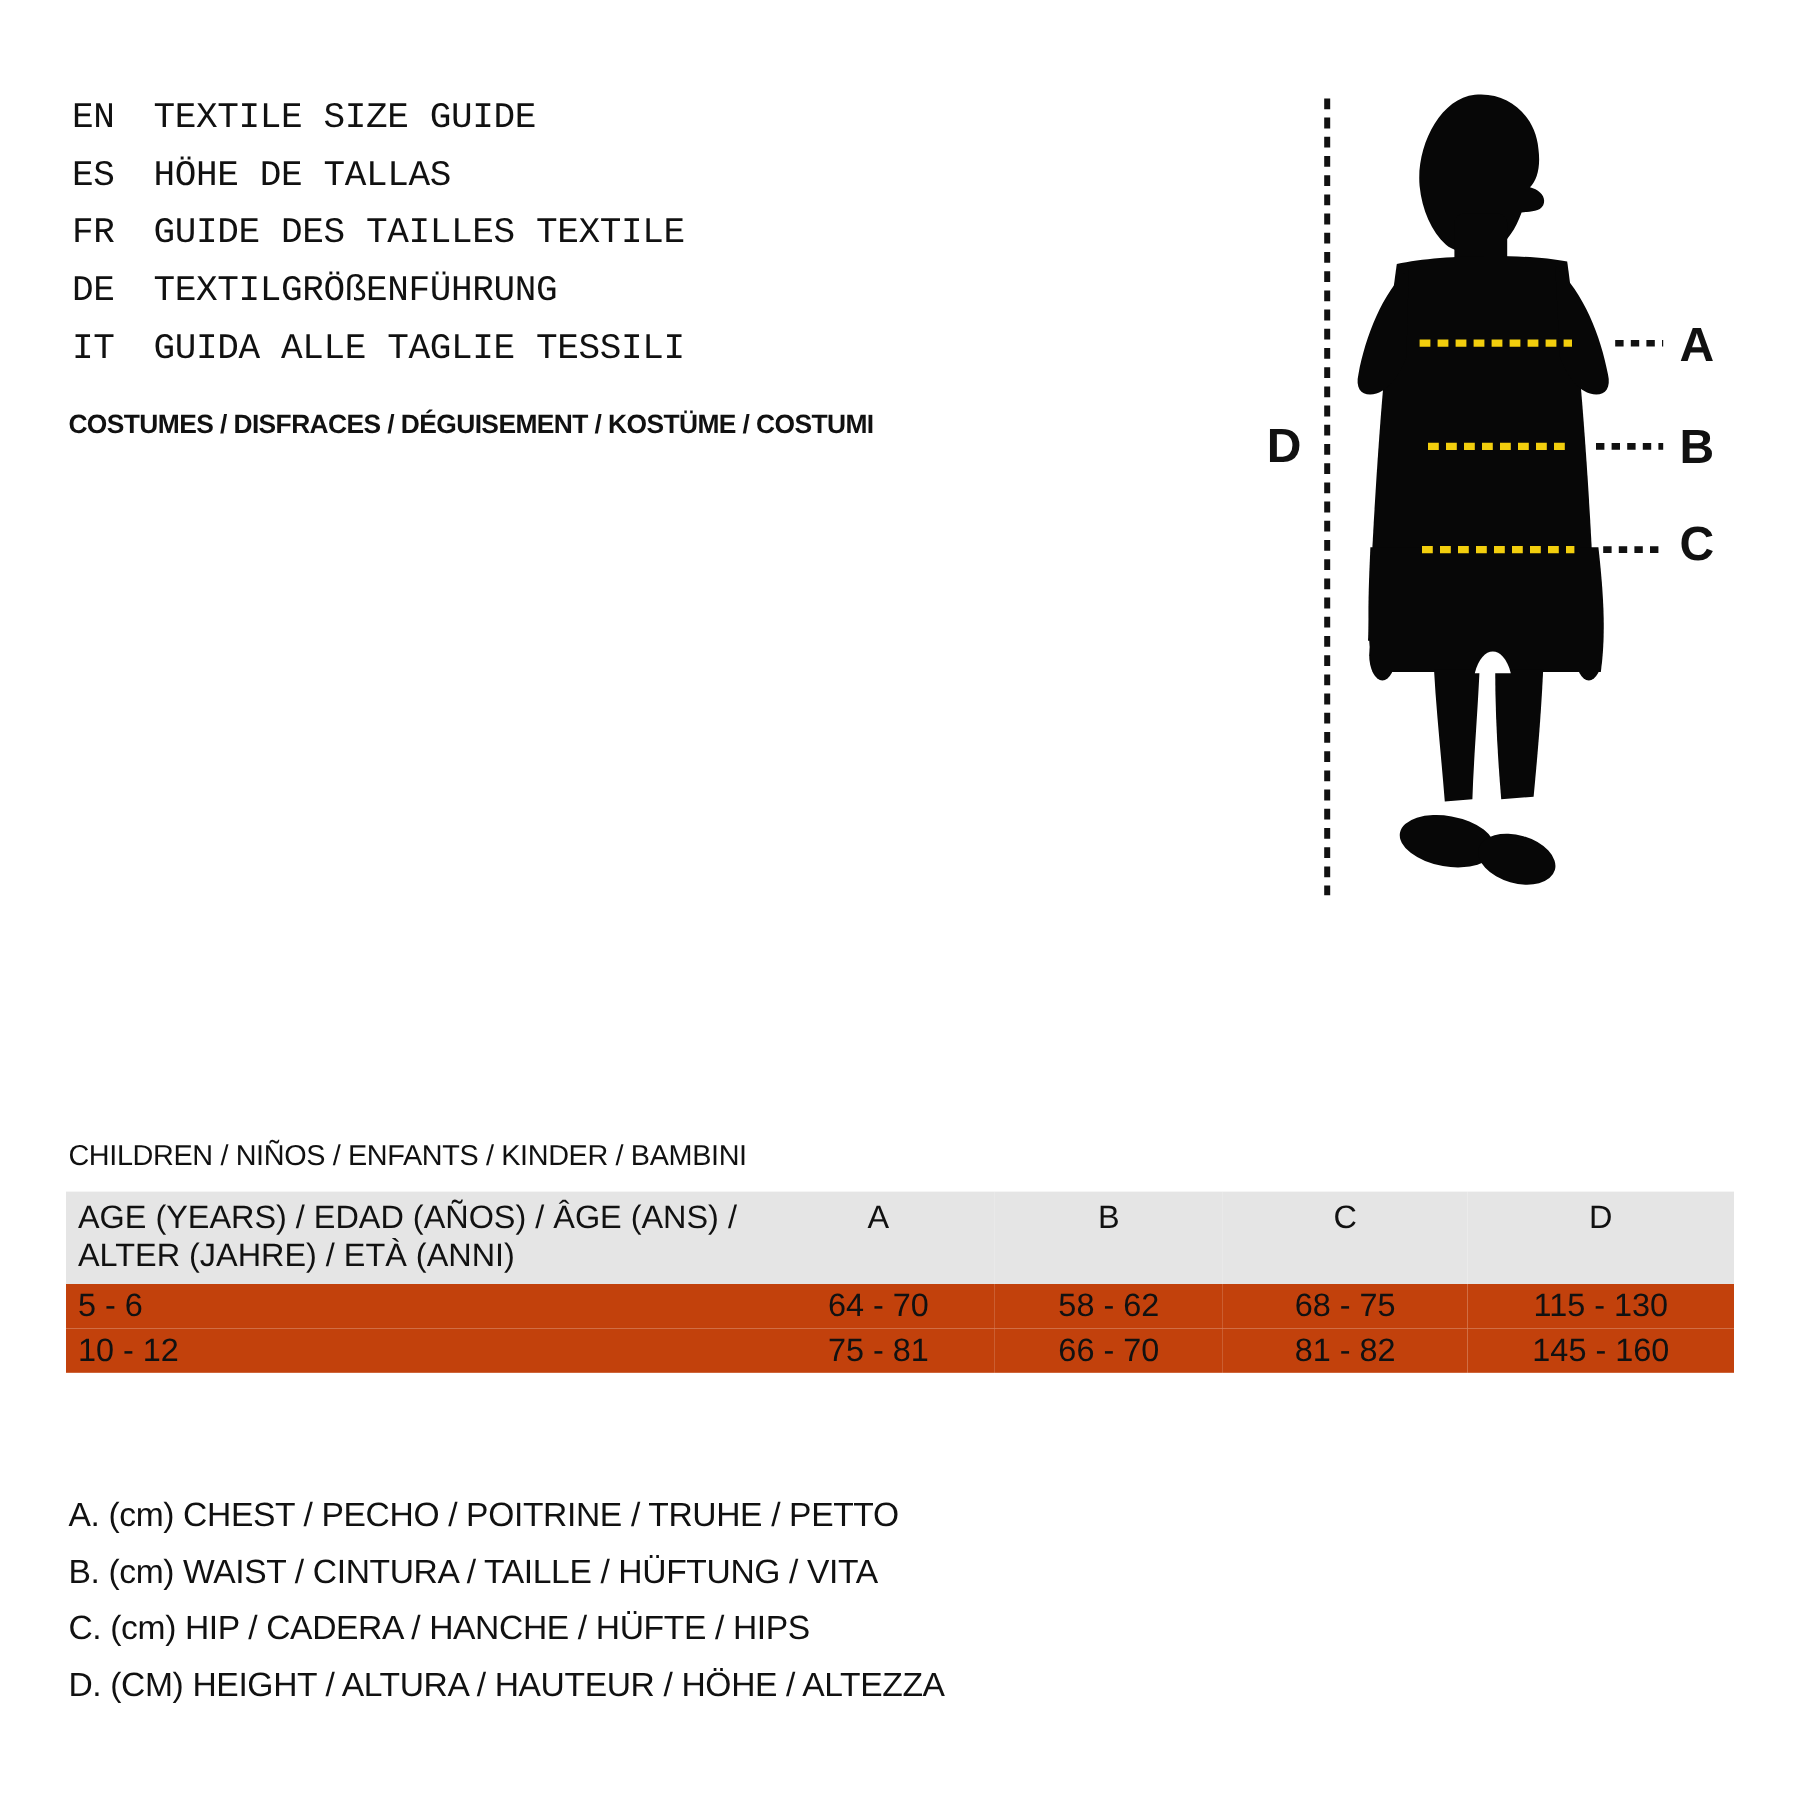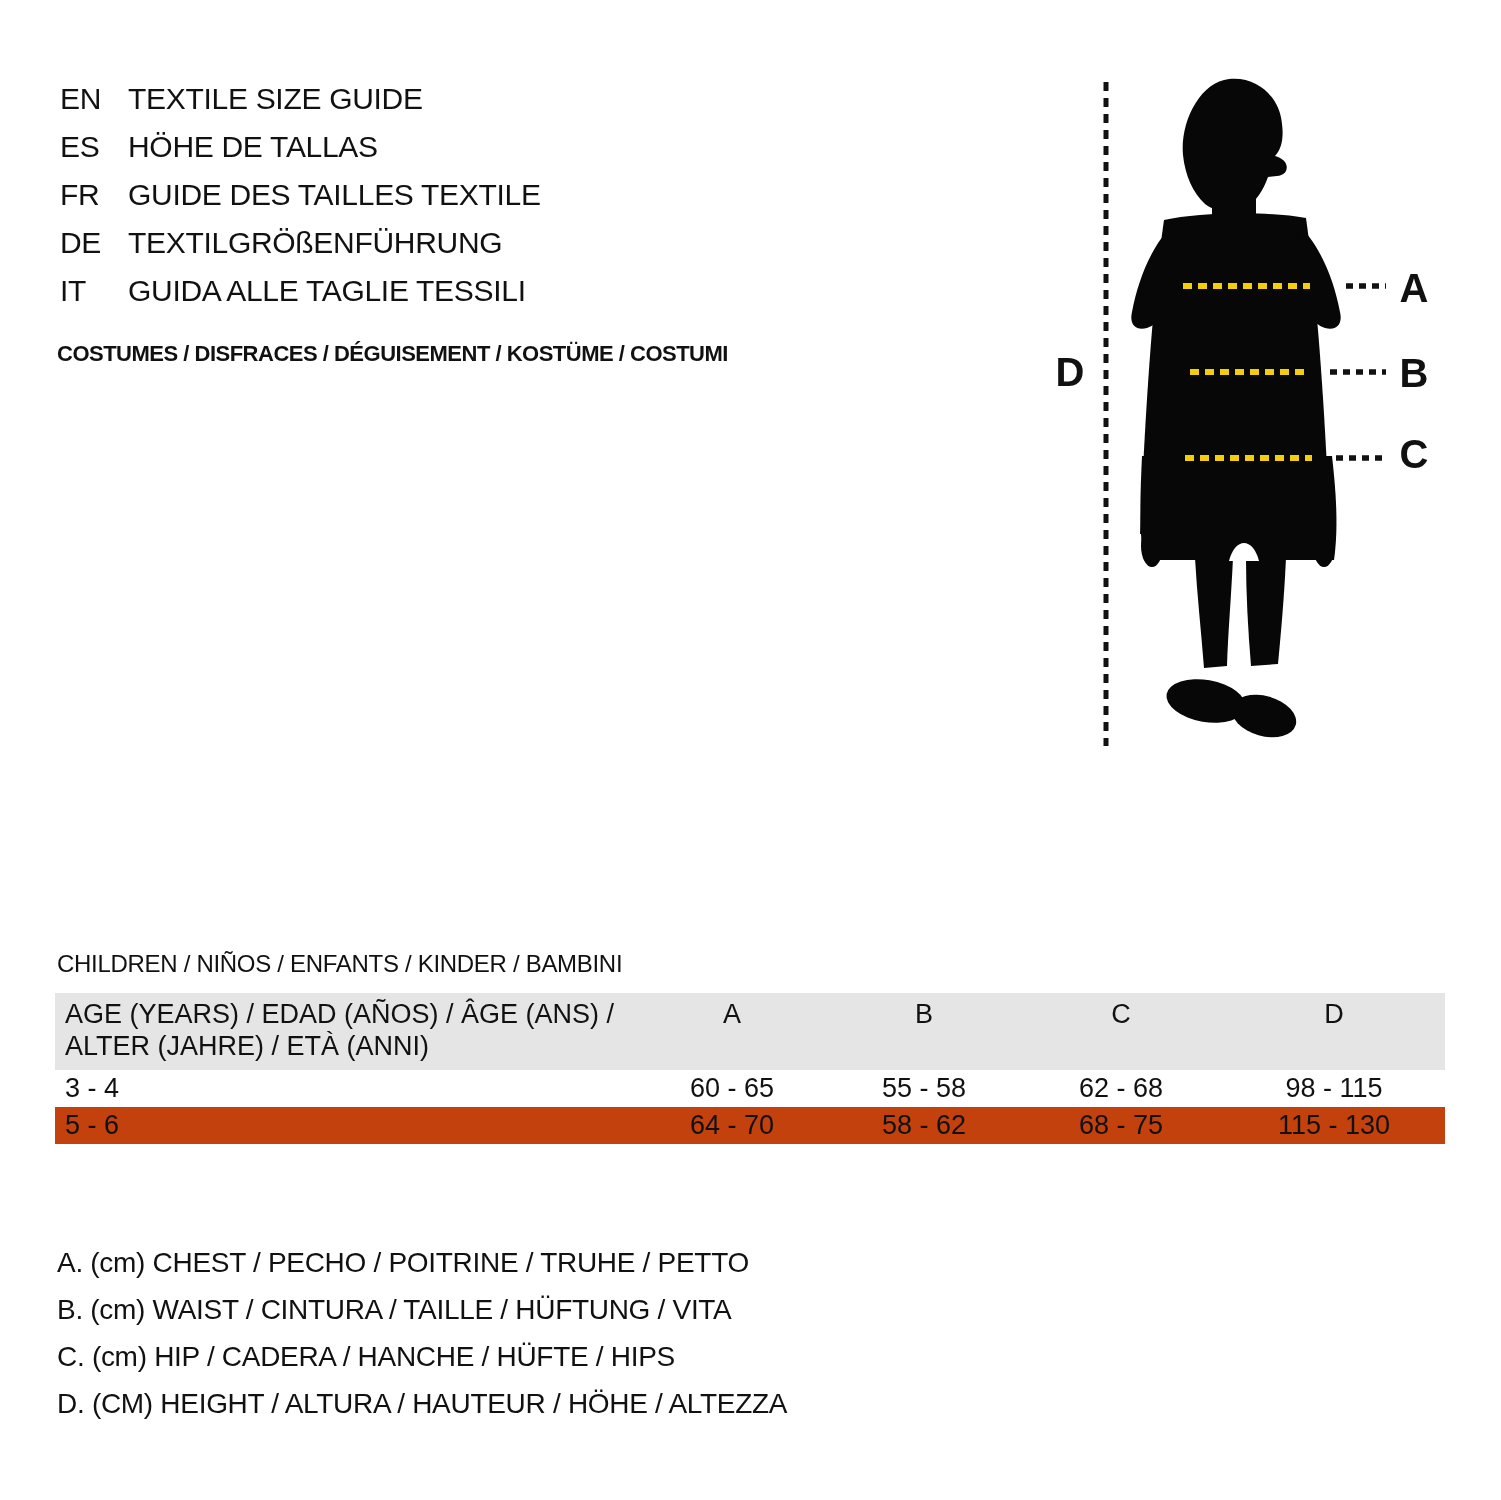--- a/index.html
+++ b/index.html
@@ -1,20 +1,20 @@
 <!DOCTYPE html>
 <html><head>
 <meta charset="utf-8">
 <style>
   html,body{margin:0;padding:0;background:#fff;}
   body{width:1501px;height:1500px;position:relative;overflow:hidden;
        font-family:"Liberation Sans",sans-serif;color:#111;}
   
   .lang-row{position:absolute;left:60px;height:34px;line-height:34px;
-            font-size:30px;letter-spacing:-0.3px;white-space:nowrap;}
+            font-size:30px;letter-spacing:-0.3px;white-space:nowrap;font-family:Liberation Mono, monospace;}
   .lang-code{display:inline-block;width:68px;}
   
   .headline{position:absolute;left:57px;top:341px;font-size:22px;font-weight:700;
             letter-spacing:-0.5px;white-space:nowrap;}
   
   #figure-svg{position:absolute;left:1100px;top:60px;width:300px;height:700px;}
   .measure-label{position:absolute;width:44px;text-align:center;font-size:40px;
                  font-weight:700;line-height:40px;}
   
   .section-heading{position:absolute;left:57px;top:950px;font-size:24px;
@@ -101,33 +101,33 @@
         <div>AGE (YEARS) / EDAD (AÑOS) / ÂGE (ANS) /</div>
         <div>ALTER (JAHRE) / ETÀ (ANNI)</div>
       </th>
       <th class="col-head">A</th>
       <th class="col-head">B</th>
       <th class="col-head">C</th>
       <th class="col-head">D</th>
     </tr>
   </thead>
   <tbody>
-    <tr>
-      <td class="age-cell">3 - 4</td>
-      <td>60 - 65</td>
-      <td>55 - 58</td>
-      <td>62 - 68</td>
-      <td>98 - 115</td>
-    </tr>
     <tr class="alt">
       <td class="age-cell">5 - 6</td>
       <td>64 - 70</td>
       <td>58 - 62</td>
       <td>68 - 75</td>
       <td>115 - 130</td>
+    </tr>
+    <tr class="alt">
+      <td class="age-cell">10 - 12</td>
+      <td>75 - 81</td>
+      <td>66 - 70</td>
+      <td>81 - 82</td>
+      <td>145 - 160</td>
     </tr>
   </tbody>
 </table>
 
 <div>
   <div class="legend-line" style="top:1247px">A. (cm) CHEST / PECHO / POITRINE / TRUHE / PETTO</div>
   <div class="legend-line" style="top:1294px">B. (cm) WAIST / CINTURA / TAILLE / HÜFTUNG / VITA</div>
   <div class="legend-line" style="top:1341px">C. (cm) HIP / CADERA / HANCHE / HÜFTE / HIPS</div>
   <div class="legend-line" style="top:1388px">D. (CM) HEIGHT / ALTURA / HAUTEUR / HÖHE / ALTEZZA</div>
 </div>

